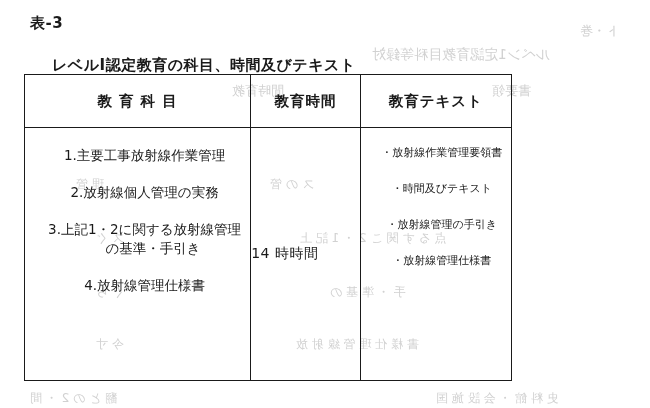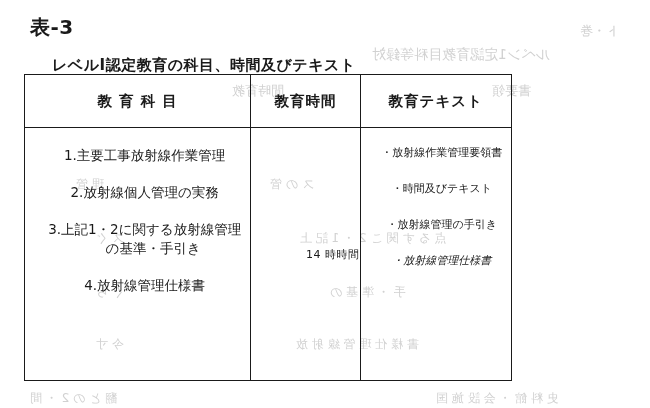--- a/index.html
+++ b/index.html
@@ -35,21 +35,21 @@
   .page {
     position: absolute;
     inset: 0;
     z-index: 1;
   }
 
   .fig-label {
     position: absolute;
     left: 30px;
     top: 14px;
-    font-size: 20px;
+    font-size: 15px;
     font-weight: bold;
     letter-spacing: 0.5px;
   }
 
   .doc-title {
     position: absolute;
     left: 52px;
     top: 56px;
     font-size: 15px;
     font-weight: bold;
@@ -80,22 +80,22 @@
   .col-hours   { width: 136px; }
   .col-text    { width: 190px; }
 
   td.cell {
     vertical-align: top;
     padding: 18px 0 0 0;
     text-align: center;
   }
   td.cell.mid {
     vertical-align: middle;
-    text-align: right;
-    font-size: 11px;
+    text-align: left;
+    font-size: 14px;
     letter-spacing: 0.5px;
     padding-top: 0;
   }
 
   ol.subjects, ul.texts {
     list-style: none;
     margin: 0;
     padding: 0;
   }
   ol.subjects li {
@@ -108,21 +108,21 @@
   ol.subjects li .cont {
     display: block;
     margin-left: 17px;
   }
 
   ul.texts li {
     font-size: 11px;
     line-height: 1.35;
     margin: 0 0 21px 12px;
   }
-  ul.texts li:last-child { margin-bottom: 0; font-style: italic; }
+  ul.texts li:last-child { margin-bottom: 0; }
 </style>
 </head>
 <body>
 
 <div class="ghost-layer" id="ghost-layer">
     <span class="ghost" style="left: 580px; top: 22px; font-size: 13px;">ト・巻</span>
     <span class="ghost" style="left: 372px; top: 46px; font-size: 14px;">ルベン1定認育教目科等録対</span>
     <span class="ghost" style="left: 232px; top: 82px; font-size: 13px;">間時育教</span>
     <span class="ghost" style="left: 492px; top: 82px; font-size: 13px;">書要領</span>
     <span class="ghost" style="left: 270px; top: 176px; font-size: 12px;">ス の 管</span>

